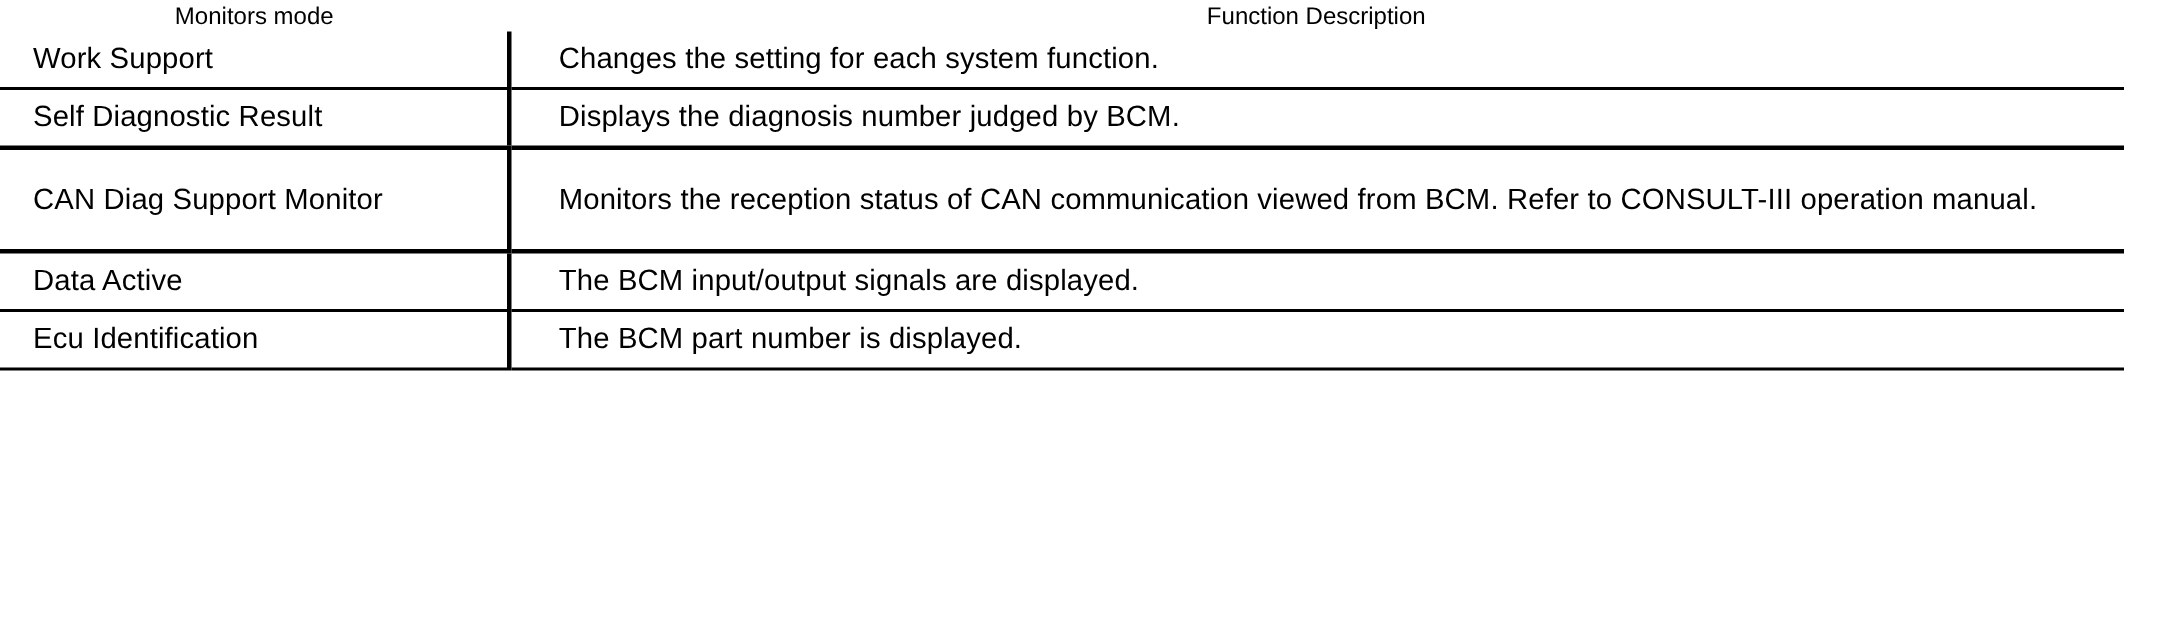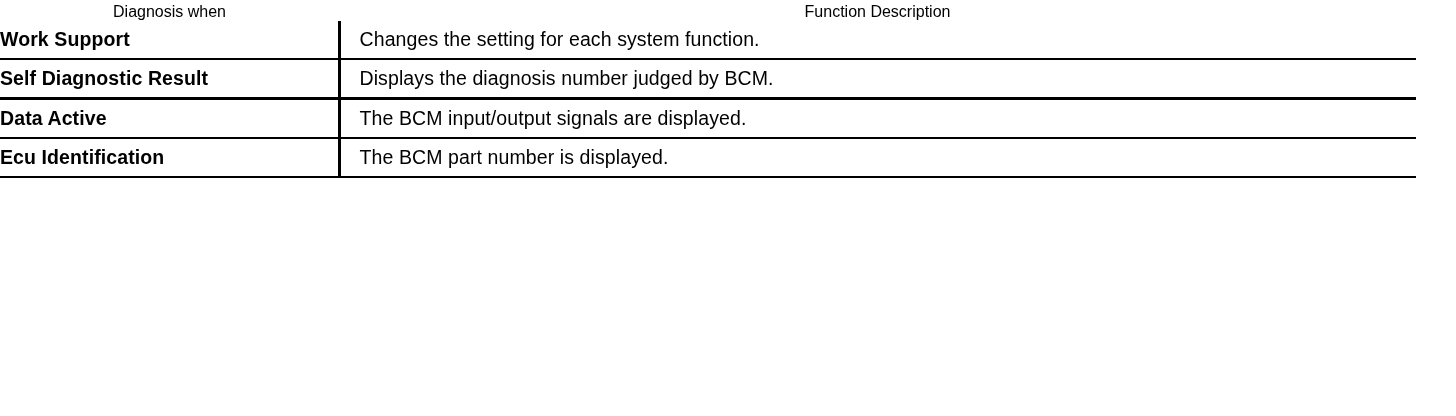--- a/index.html
+++ b/index.html
@@ -44,26 +44,26 @@
   .col-mode  { width: 339px; }
   .col-desc  { width: 1077px; }
 
   
   .body-row td {
     border-bottom: 2px solid #000000;
     font-size: 19.5px;
     letter-spacing: 0.1px;
   }
   .body-row td.col-mode {
+    padding-left: 22px;
     padding-right: 8px;
-    font-weight: bold;
   }
   .body-row td.col-desc {
     border-left: 3px solid #000000;
-    padding-left: 19px;
+    padding-left: 32px;
     padding-right: 10px;
   }
 
   
   .rule-heavy td {
     border-bottom: 3px solid #000000;
     margin-left: 28px;
   }
 
   
@@ -113,21 +113,21 @@
 <div class="page">
 
   <table class="diag-table">
     <colgroup>
       <col class="col-mode">
       <col class="col-desc">
     </colgroup>
 
     <thead>
       <tr class="header-row">
-        <th class="col-mode">Diagnosis when</th>
+        <th class="col-mode">Monitors mode</th>
         <th class="col-desc">Function Description</th>
       </tr>
     </thead>
 
     <tbody>
 
       <tr class="body-row h1-row">
         <td class="col-mode">
           <span class="cell-text">Work Support</span>
         </td>
@@ -138,20 +138,28 @@
 
       <tr class="body-row h2-row rule-heavy">
         <td class="col-mode">
           <span class="cell-text">Self Diagnostic Result</span>
         </td>
         <td class="col-desc">
           <span class="desc-wrapped">Displays the diagnosis number judged by BCM.</span>
         </td>
       </tr>
 
+      <tr class="body-row tall-row rule-heavy">
+        <td class="col-mode">
+          <span class="cell-text">CAN Diag Support Monitor</span>
+        </td>
+        <td class="col-desc">
+          <span class="desc-wrapped">Monitors the reception status of CAN communication viewed from BCM. Refer to CONSULT-III operation manual.</span>
+        </td>
+      </tr>
 
       <tr class="body-row std-row">
         <td class="col-mode">
           <span class="cell-text">Data Active</span>
         </td>
         <td class="col-desc">
           <span class="desc-wrapped">The BCM input/output signals are displayed.</span>
         </td>
       </tr>
 

